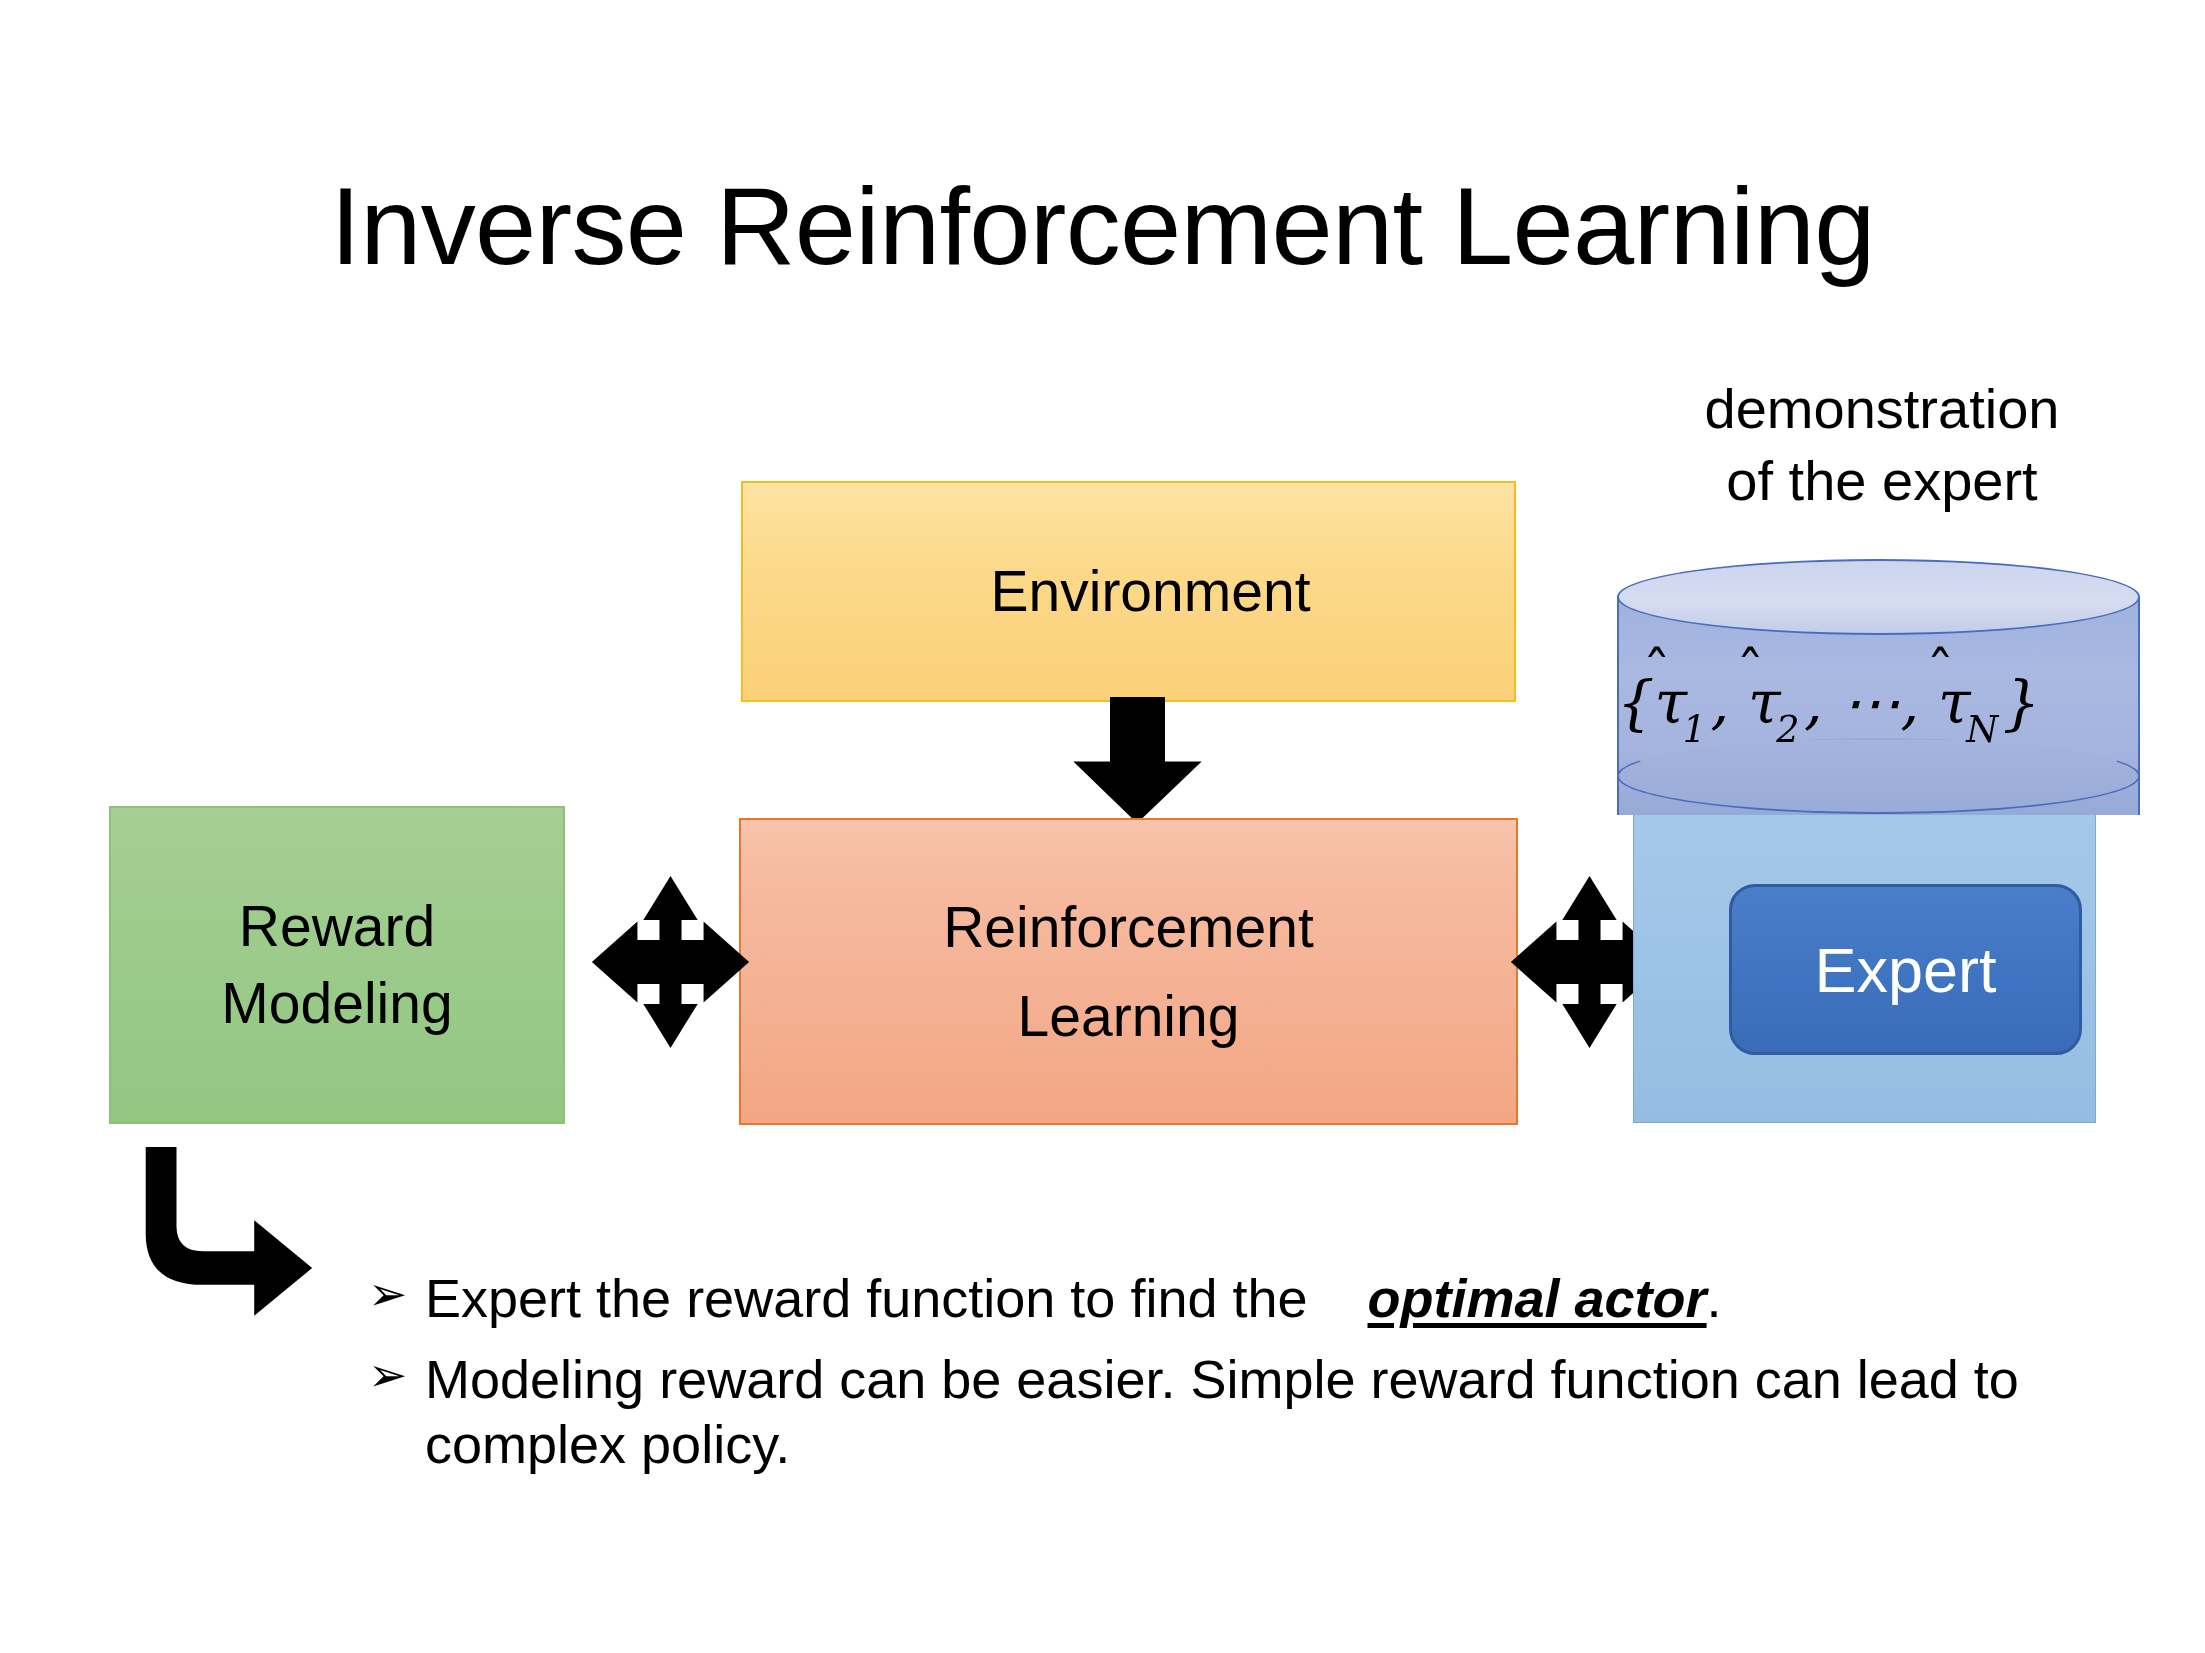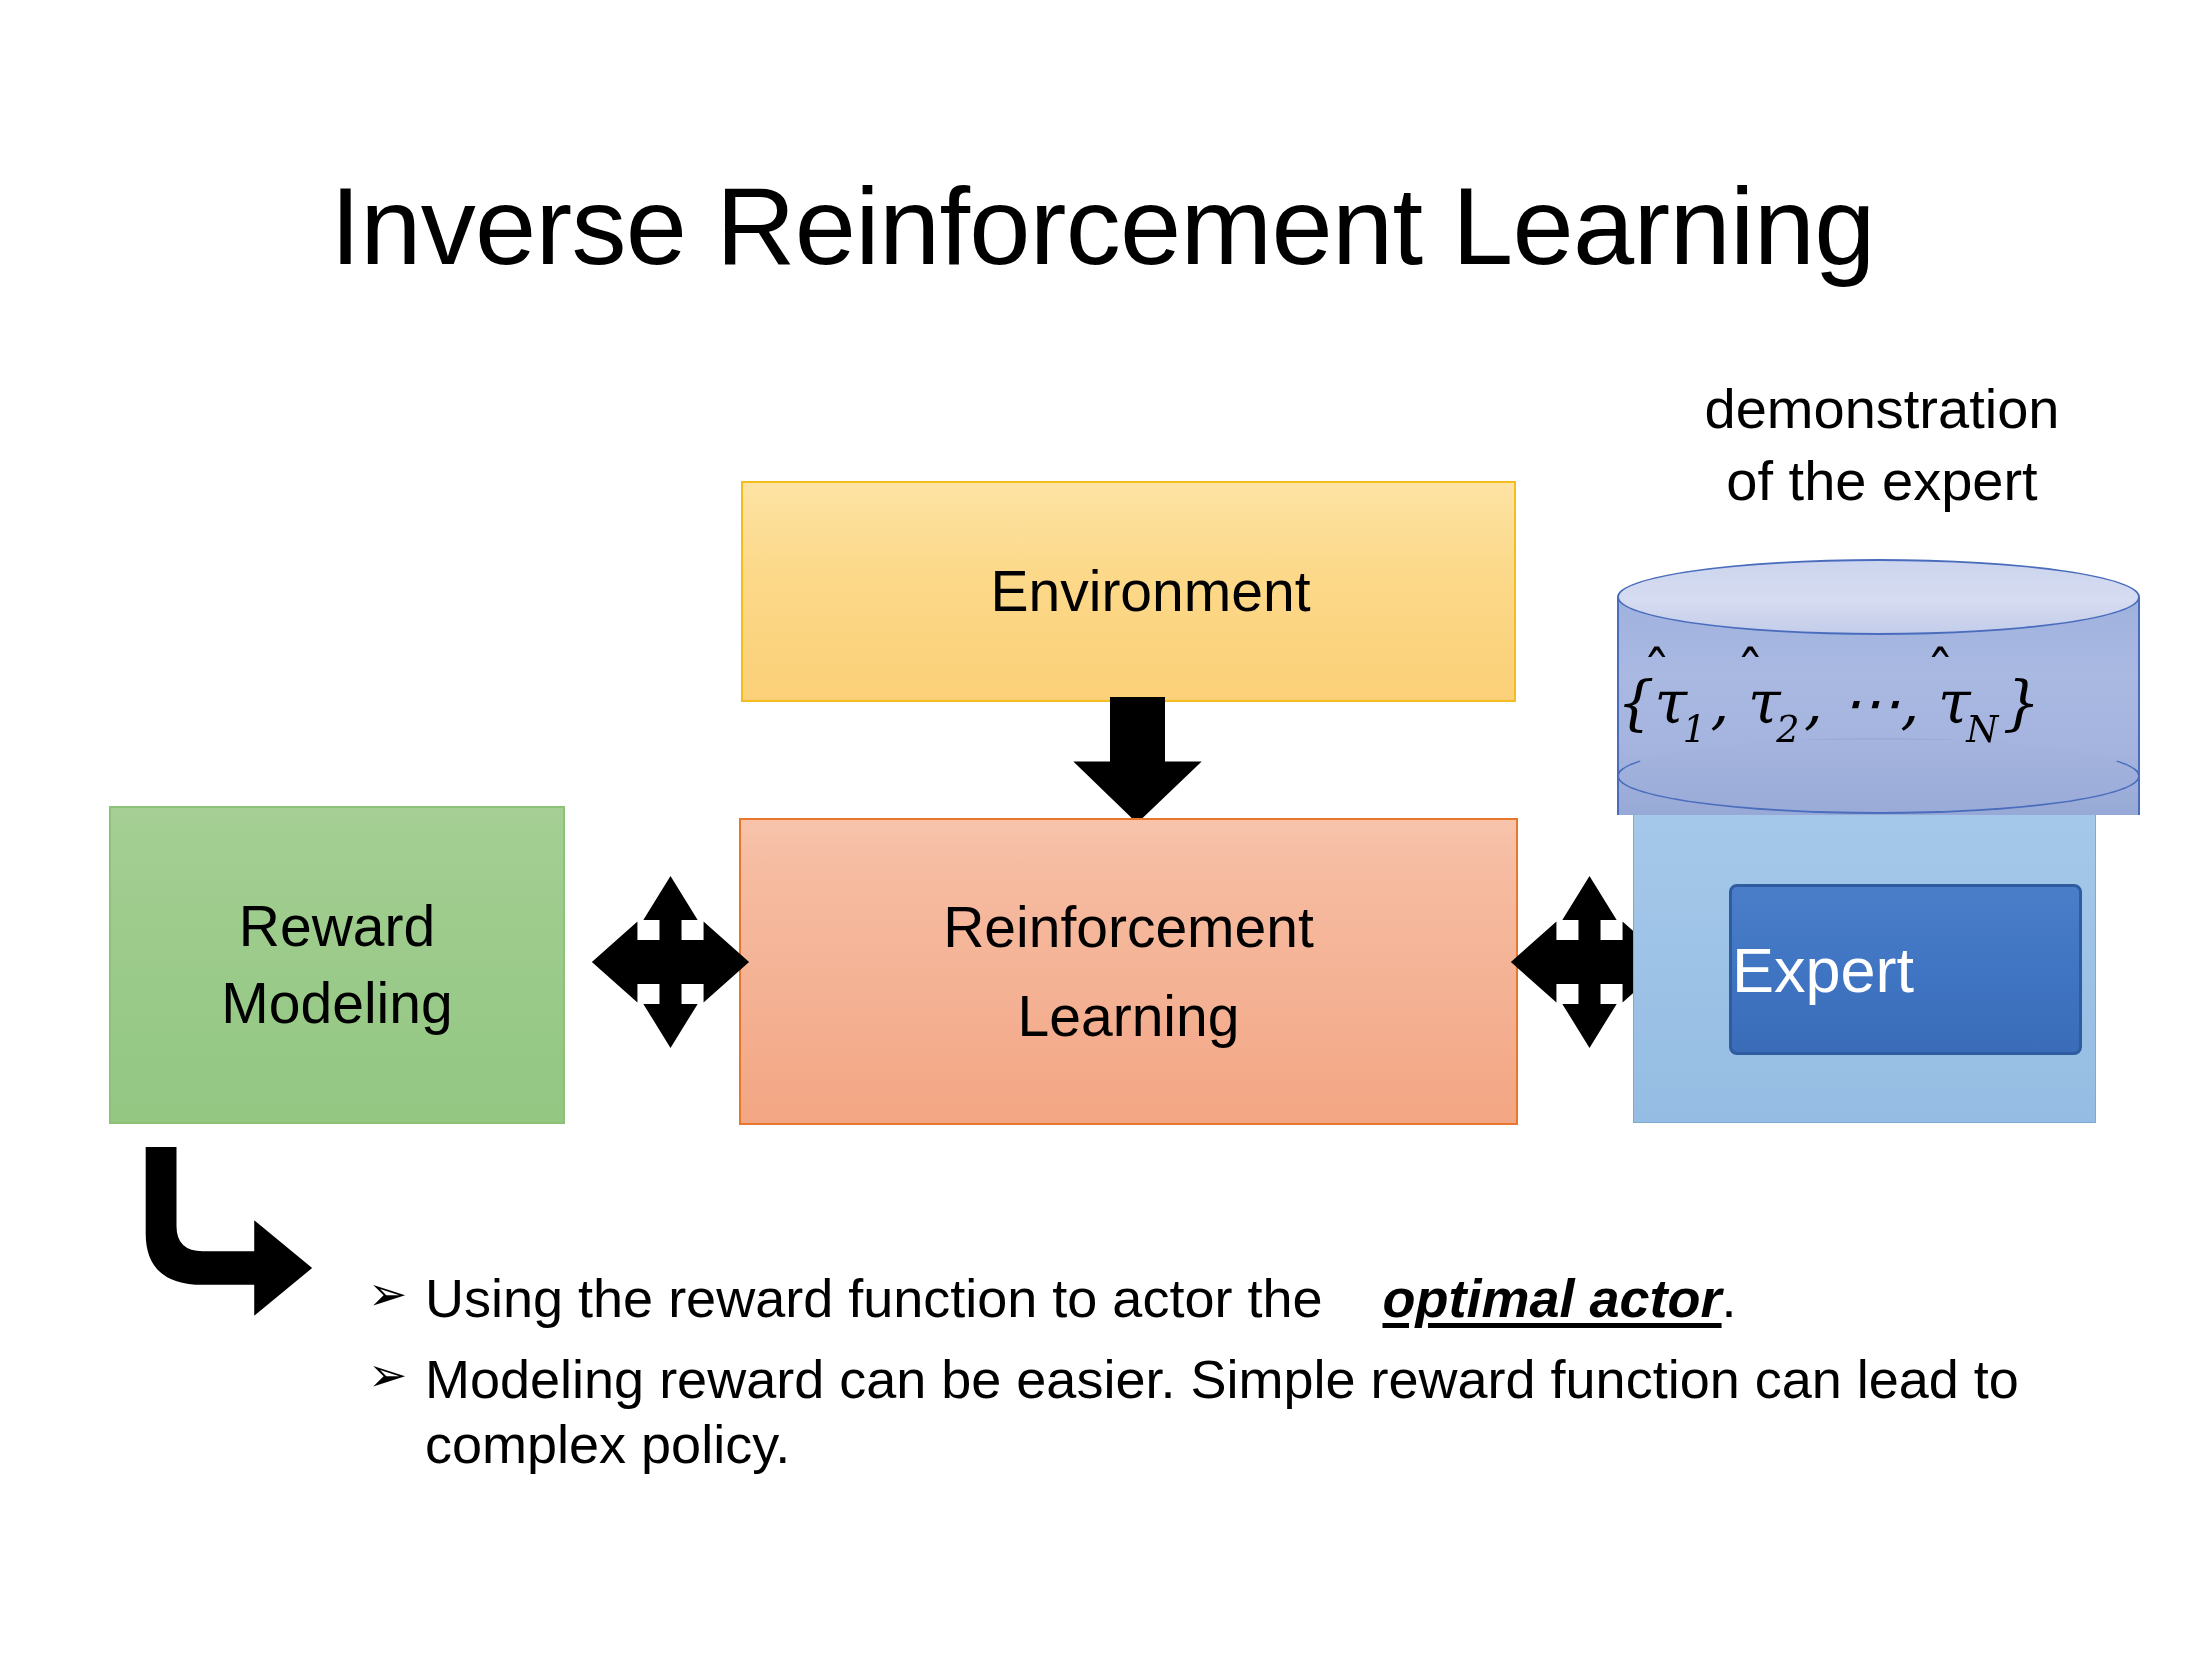--- a/index.html
+++ b/index.html
@@ -132,24 +132,25 @@
     box-sizing: border-box;
   }
   #expert-button {
     position: absolute;
     left: 1729px;
     top: 884px;
     width: 353px;
     height: 171px;
     background: linear-gradient(180deg, #4a7ec9 0%, #3f74c2 55%, #3a6cb8 100%);
     border: 3.7px solid #2f5c9e;
-    border-radius: 8px;
+    border-radius: 26px;
     box-sizing: border-box;
     display: flex;
     align-items: center;
+    justify-content: center;
     color: #ffffff;
     font-size: 63px;
   }
 
   
   #demo-cylinder {
     position: absolute;
     left: 1617px;
     top: 559px;
     width: 523px;
@@ -339,20 +340,20 @@
       L 166,188
       L 96,188
       Q 18,188 18,118
       Z"></path>
   </svg>
 </div>
 
 <div id="bullets">
   <div class="bullet-row">
     <span class="bullet-marker">➢</span>
-    <span class="bullet-text"><span>Using the reward function to actor the </span><span class="emph">optimal actor</span><span>.</span></span>
+    <span class="bullet-text"><span>Expert the reward function to find the </span><span class="emph">optimal actor</span><span>.</span></span>
   </div>
   <div class="bullet-row">
     <span class="bullet-marker">➢</span>
     <span class="bullet-text"><span>Modeling reward can be easier. Simple reward function can lead to complex policy.</span></span>
   </div>
 </div>
 
 
 </body></html>

